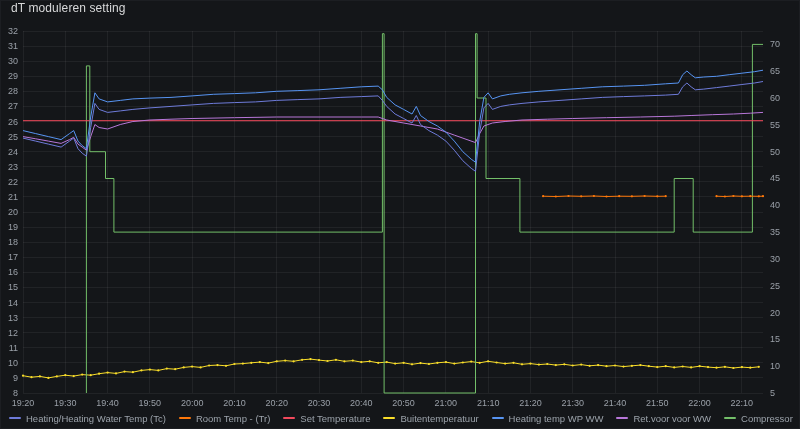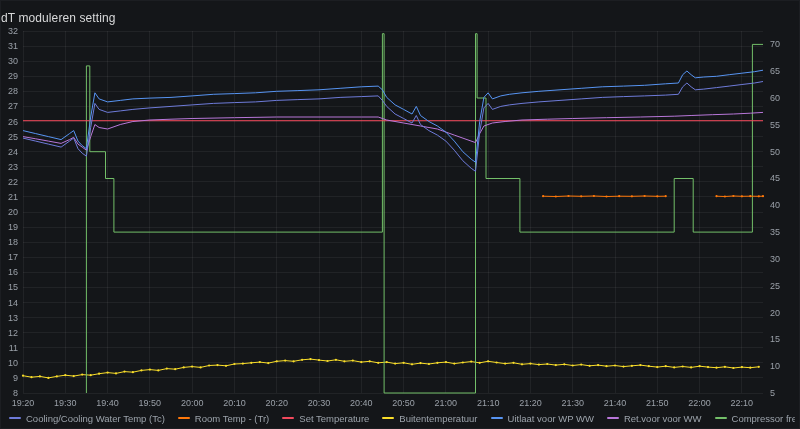--- a/index.html
+++ b/index.html
@@ -3,21 +3,21 @@
 <meta charset="utf-8">
 <style>
   html,body{margin:0;padding:0;background:#0f1114;}
   #panel{
     position:relative;width:800px;height:429px;
     background:#141619;border:1px solid #1c1e22;box-sizing:border-box;
     font-family:"Liberation Sans",sans-serif;overflow:hidden;
   }
   #panel-header{
     position:absolute;top:0;left:0;right:0;height:24px;
-    display:flex;align-items:flex-end;
+    display:flex;align-items:flex-start;padding-left:10px;
   }
   #panel-title{
     font-size:12px;font-weight:500;color:#d8d9da;letter-spacing:.1px;
   }
   #chart-svg{position:absolute;top:0;left:0;}
   #legend{
     position:absolute;left:8px;right:4px;bottom:2px;height:16px;
     display:flex;align-items:center;gap:13px;white-space:nowrap;overflow:hidden;
   }
   .legend-item{display:flex;align-items:center;cursor:pointer;}
@@ -243,37 +243,37 @@
       <circle cx="749.3" cy="195.2" r="1.1" fill="#FF780A"></circle>
       <circle cx="757.8" cy="195.3" r="1.1" fill="#FF780A"></circle>
       <circle cx="762.0" cy="195.2" r="1.1" fill="#FF780A"></circle>
       <path d="M22.0 135.6 L34.7 137.8 L47.4 140.1 L60.1 142.4 L68.5 138.6 L72.7 136.3 L77.0 143.1 L81.2 146.1 L85.4 149.2 L89.7 135.6 L93.9 123.5 L98.1 126.5 L106.6 128.0 L119.3 123.5 L131.9 120.5 L148.9 119.0 L170.0 118.2 L191.1 117.5 L233.4 116.7 L275.7 116.0 L318.0 116.0 L360.3 116.0 L377.2 116.0 L385.7 119.0 L402.6 122.0 L419.5 125.0 L436.4 128.0 L453.3 134.1 L466.0 138.6 L474.5 141.6 L478.7 132.6 L482.9 125.0 L491.4 122.0 L504.1 120.5 L521.0 119.0 L546.3 118.2 L571.7 117.5 L605.5 116.7 L639.4 116.0 L673.2 115.2 L690.1 114.5 L711.3 113.7 L732.4 113.0 L749.3 112.2 L762.0 111.4" fill="none" stroke="#B877D9" stroke-width="1" stroke-linejoin="round"></path>
       <path d="M22.0 137.1 L34.7 140.1 L47.4 143.1 L60.1 146.1 L68.5 140.1 L72.7 137.1 L77.0 147.7 L81.2 152.2 L85.4 155.2 L89.7 126.5 L93.9 102.4 L98.1 108.4 L106.6 111.4 L119.3 109.9 L131.9 108.4 L148.9 106.9 L170.0 105.4 L191.1 103.9 L212.3 102.4 L233.4 101.6 L254.6 100.9 L275.7 99.4 L296.9 98.6 L318.0 97.9 L339.1 96.4 L360.3 95.6 L377.2 94.9 L381.4 99.4 L385.7 105.4 L394.1 113.0 L402.6 117.5 L411.0 122.0 L415.3 114.5 L419.5 123.5 L427.9 129.6 L436.4 134.1 L444.9 140.1 L453.3 149.2 L461.8 159.7 L470.2 167.3 L474.5 170.3 L478.7 131.1 L482.9 106.9 L487.1 102.4 L491.4 108.4 L499.8 105.4 L508.3 103.9 L521.0 102.4 L537.9 100.9 L559.0 99.4 L580.2 97.9 L601.3 96.4 L622.5 95.6 L643.6 94.9 L664.7 94.1 L677.4 93.3 L681.7 85.8 L685.9 82.0 L690.1 85.8 L694.3 88.8 L702.8 88.1 L715.5 86.6 L728.2 85.1 L740.9 83.5 L753.5 82.0 L762.0 80.5" fill="none" stroke="#6E7BD9" stroke-width="1" stroke-linejoin="round"></path>
       <path d="M22.0 129.6 L34.7 132.6 L47.4 135.6 L60.1 138.6 L68.5 132.6 L72.7 129.6 L77.0 140.1 L81.2 144.6 L85.4 147.7 L89.7 116.0 L93.9 91.8 L98.1 97.9 L106.6 100.9 L119.3 99.4 L131.9 97.9 L148.9 97.1 L170.0 96.4 L191.1 94.9 L212.3 93.3 L233.4 92.6 L254.6 91.8 L275.7 90.3 L296.9 89.6 L318.0 88.8 L339.1 87.3 L360.3 85.8 L377.2 85.1 L381.4 88.8 L385.7 96.4 L394.1 103.9 L402.6 108.4 L411.0 113.0 L415.3 105.4 L419.5 114.5 L427.9 120.5 L436.4 125.0 L444.9 131.1 L453.3 140.1 L461.8 150.7 L470.2 158.2 L474.5 161.2 L478.7 120.5 L482.9 96.4 L487.1 91.8 L491.4 97.9 L499.8 94.9 L508.3 93.3 L521.0 91.8 L537.9 90.3 L559.0 88.8 L580.2 87.3 L601.3 85.8 L622.5 85.1 L643.6 84.3 L664.7 82.8 L677.4 82.0 L681.7 73.7 L685.9 70.0 L690.1 73.7 L694.3 76.8 L702.8 76.0 L715.5 75.3 L728.2 73.7 L740.9 72.2 L753.5 70.7 L762.0 69.2" fill="none" stroke="#5794F2" stroke-width="1" stroke-linejoin="round"></path>
     </svg>
   <div id="legend">
       <div class="legend-item">
         <span class="legend-marker" style="background: rgb(110, 123, 217);"></span>
-        <span class="legend-label">Cooling/Cooling Water Temp (Tc)</span>
+        <span class="legend-label">Heating/Heating Water Temp (Tc)</span>
       </div>
       <div class="legend-item">
         <span class="legend-marker" style="background: rgb(255, 120, 10);"></span>
         <span class="legend-label">Room Temp - (Tr)</span>
       </div>
       <div class="legend-item">
         <span class="legend-marker" style="background: rgb(242, 73, 92);"></span>
         <span class="legend-label">Set Temperature</span>
       </div>
       <div class="legend-item">
         <span class="legend-marker" style="background: rgb(250, 222, 42);"></span>
         <span class="legend-label">Buitentemperatuur</span>
       </div>
       <div class="legend-item">
         <span class="legend-marker" style="background: rgb(87, 148, 242);"></span>
-        <span class="legend-label">Uitlaat voor WP WW</span>
+        <span class="legend-label">Heating temp WP WW</span>
       </div>
       <div class="legend-item">
         <span class="legend-marker" style="background: rgb(184, 119, 217);"></span>
         <span class="legend-label">Ret.voor voor WW</span>
       </div>
       <div class="legend-item">
         <span class="legend-marker" style="background: rgb(115, 191, 105);"></span>
         <span class="legend-label">Compressor frequentie</span>
       </div>
     </div>

